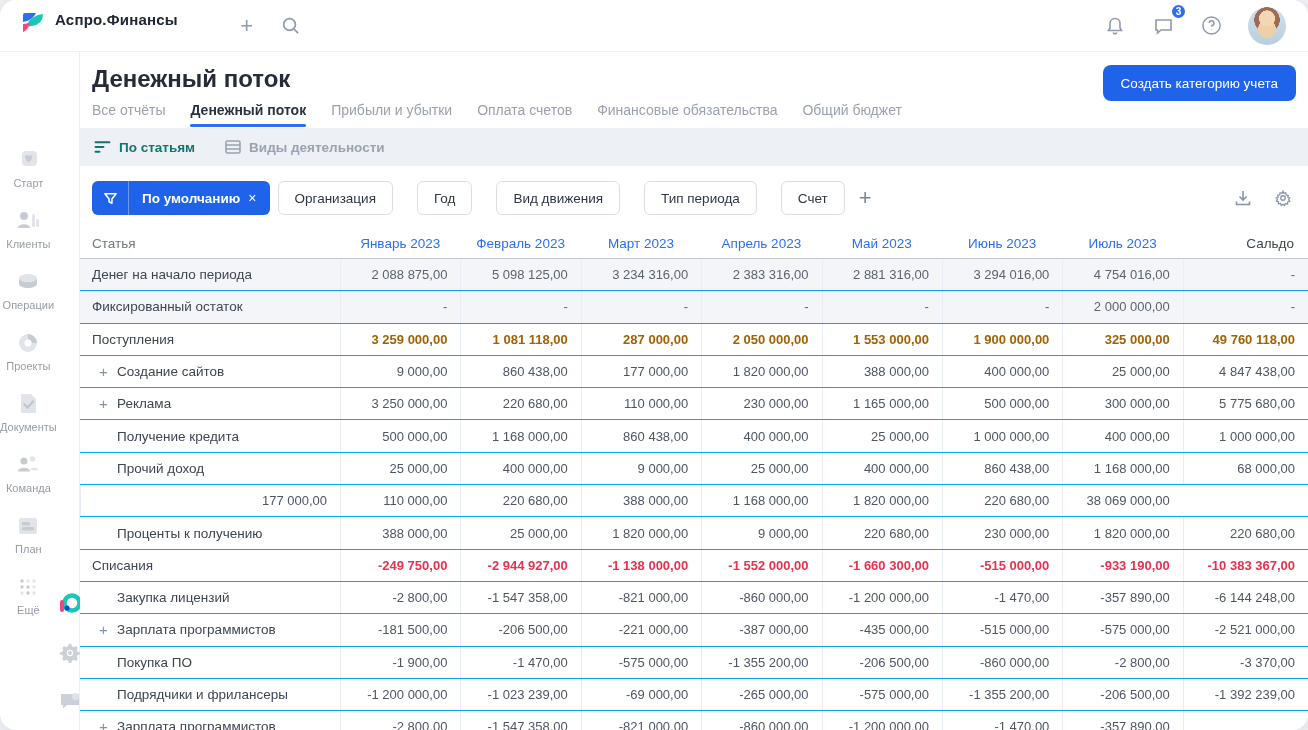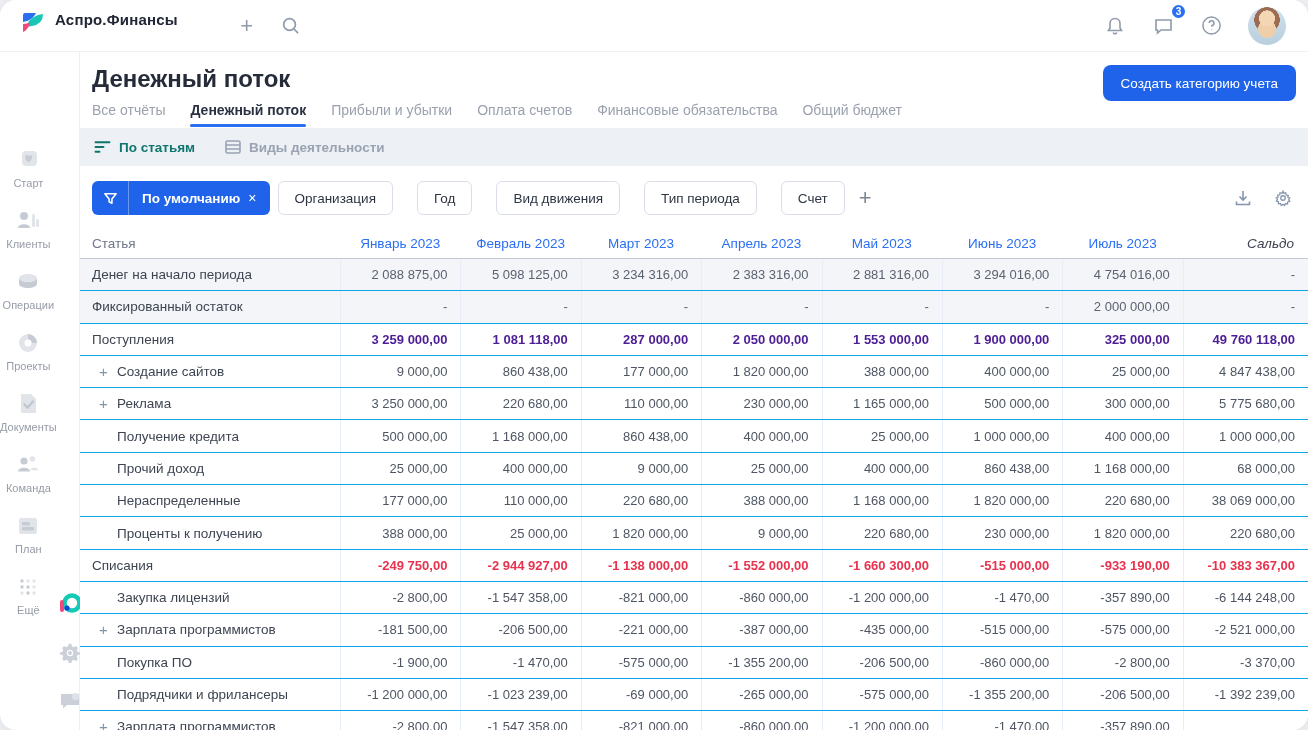--- a/index.html
+++ b/index.html
@@ -75,31 +75,31 @@
   .filterbar .spacer { flex:1; }
   .fb-icon { color:#8795ab; cursor:pointer; display:flex; margin-left:14px; }
 
   
   .table { flex:1; overflow:hidden; }
   .trow, .thead { display:grid; grid-template-columns:260px repeat(7,120.4px) 1fr; }
   .thead { height:31px; align-items:center; border-bottom:1px solid #c3cad6; }
   .thead .hc { font-size:13.5px; }
   .h-first { color:#707889; padding-left:12px; }
   .h-month { color:#2a6ff2; text-align:center; }
-  .h-saldo { color:#3d4450; text-align:right; padding-right:14px;font-style:italic; }
+  .h-saldo { color:#3d4450; text-align:right; padding-right:14px; }
 
   .trow { height:32.3px; border-bottom:1px solid #0ea5e9; background:#fff; }
   .trow.muted { background:#f3f5f8; }
   .cell { display:flex; align-items:center; font-size:13px; color:#4e5663; }
   .cell.val { justify-content:flex-end; padding-right:13px; border-left:1px solid #e7edf6;
               font-variant-numeric:tabular-nums; }
   .cell.label { padding-left:12px; font-size:13.5px; color:#3e4552; }
   .trow .plus { color:#8292ab; font-size:15px; width:18px; margin-left:7px; cursor:pointer; }
   .trow .sp { width:25px; }
-  .trow.income .val { color:#4c1d95; font-weight:700; }
+  .trow.income .val { color:#a16207; font-weight:700; }
   .trow.expense .val { color:#e8324e; font-weight:700; }
   .trow.muted .val { color:#5b6370; }
 </style>
 </head>
 <body>
 
 <div class="app">
 
   <header class="topbar">
     <div class="brand">
@@ -426,24 +426,20 @@
               <div class="cell val">25 000,00</div>
               <div class="cell val">400 000,00</div>
               <div class="cell val">9 000,00</div>
               <div class="cell val">25 000,00</div>
               <div class="cell val">400 000,00</div>
               <div class="cell val">860 438,00</div>
               <div class="cell val">1 168 000,00</div>
               <div class="cell val saldo">68 000,00</div>
             </div>
             <div class="trow normal indent">
-              <div class="cell label">
-                <span class="sp"></span>
-                <span>Нераспределенные</span>
-              </div>
               <div class="cell val">177 000,00</div>
               <div class="cell val">110 000,00</div>
               <div class="cell val">220 680,00</div>
               <div class="cell val">388 000,00</div>
               <div class="cell val">1 168 000,00</div>
               <div class="cell val">1 820 000,00</div>
               <div class="cell val">220 680,00</div>
               <div class="cell val saldo">38 069 000,00</div>
             </div>
             <div class="trow normal indent">

